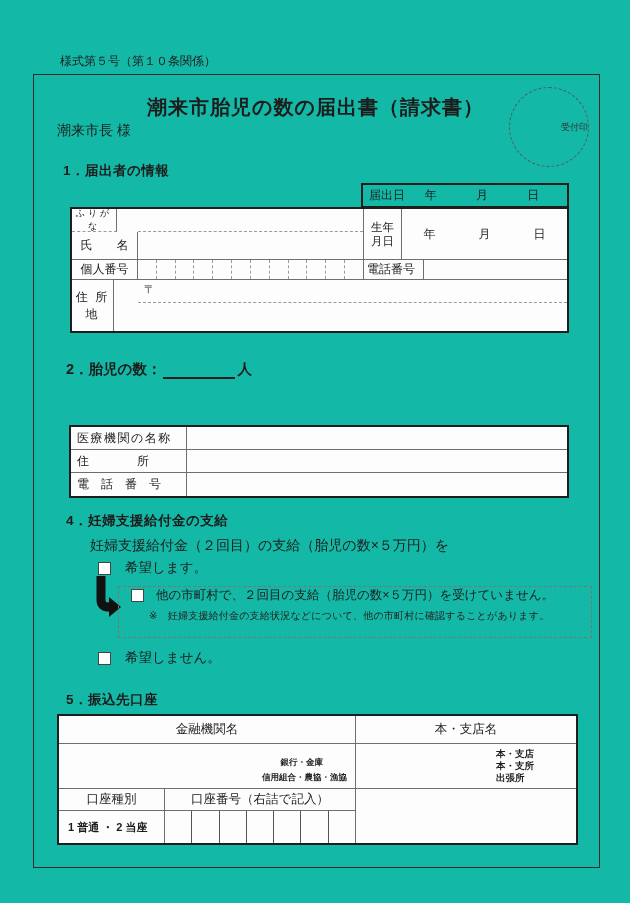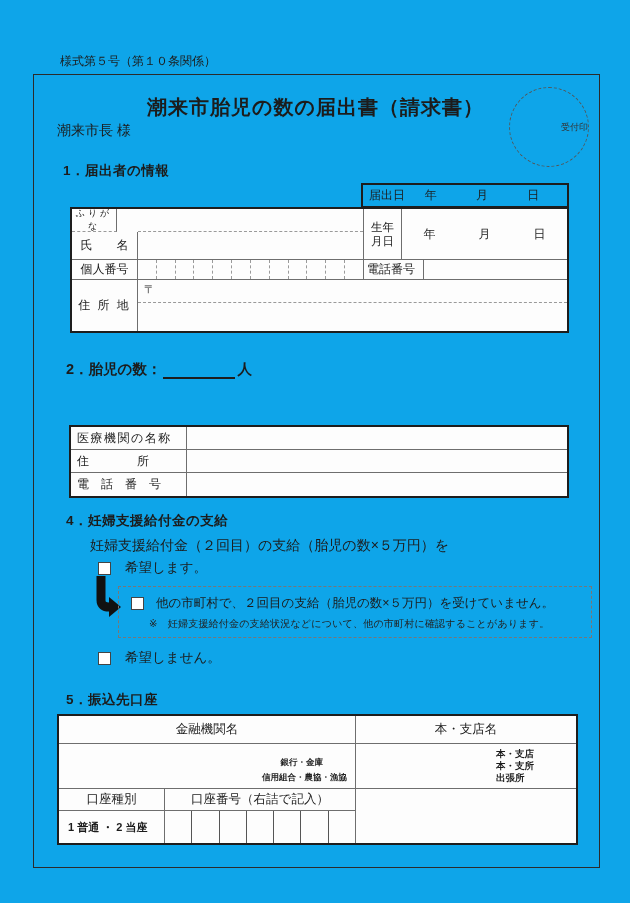--- a/index.html
+++ b/index.html
@@ -1,17 +1,17 @@
 <!DOCTYPE html>
 <html><head>
 <meta charset="utf-8">
 <style>
   html,body{margin:0;padding:0;background:#e9e9e9;}
   .page{
-    position:relative;width:630px;height:903px;background:#0ea5e9;
+    position:relative;width:630px;height:903px;background:#14b8a6;
     font-family:"Liberation Sans","DejaVu Sans",sans-serif;color:#1c1c1c;
     overflow:hidden;margin:0 auto;
   }
   .abs{position:absolute;}
   .serif{font-family:"Liberation Serif","DejaVu Serif",serif;}
   .outer-border{left:33px;top:74px;width:565px;height:792px;border:1.5px solid #2b2b2b;}
   .title{left:33px;top:94px;width:565px;text-align:center;font-size:20px;font-weight:bold;letter-spacing:1px;}
   .addressee{left:57px;top:122px;font-size:14px;}
   .stamp-circle{left:509px;top:87px;width:78px;height:78px;border:1px dashed #555;border-radius:50%;
     display:flex;align-items:center;justify-content:flex-end;font-size:9px;color:#333;}
@@ -77,21 +77,21 @@
     <span class="unit">年</span>
     <span class="unit">月</span>
     <span class="unit">日</span>
   </div>
 
   <div class="abs t" id="t1">
 
     <div class="cell br bb-d center" style="left:0;top:0;width:45px;height:23px;font-size:9px;letter-spacing:3px;">ふりがな</div>
     <div class="cell br bb center" style="left:0;top:23px;width:66px;height:28px;">氏　　名</div>
     <div class="cell br bb center" style="left:0;top:51px;width:66px;height:20px;">個人番号</div>
-    <div class="cell br center" style="left:0;top:71px;width:66px;height:51px;letter-spacing:2px;">住 所 地</div>
+    <div class="cell br center" style="left:0;top:71px;width:42px;height:51px;letter-spacing:2px;">住 所 地</div>
 
     <div class="cell bb-d" style="left:66px;top:0;width:225px;height:23px;"></div>
     <div class="cell bb" style="left:66px;top:23px;width:225px;height:28px;"></div>
 
     <div class="cell br bb center birth-lb" style="left:291px;top:0;width:39px;height:51px;border-left:1px solid #6e6e6e;">
       <span>生年</span>
       <span>月日</span>
     </div>
     <div class="cell bb" style="left:330px;top:0;width:165px;height:51px;">
       <div class="units3">
@@ -148,21 +148,21 @@
     <span class="chk"></span>
     <span>希望します。</span>
   </div>
 
   <svg class="abs" style="left:94px;top:576px;" width="28" height="42" viewBox="0 0 28 42">
     <path d="M7 0 V24 Q7 31 15 31 L16 31" fill="none" stroke="#111" stroke-width="9"></path>
     <polygon points="15,21 15,41 27,31" fill="#111"></polygon>
   </svg>
 
   <div class="abs dash-box">
-    <div class="chkrow" style="margin:8px 0 0 12px;">
+    <div class="chkrow" style="margin:0 0 0 12px;">
       <span class="chk"></span>
       <span>他の市町村で、２回目の支給（胎児の数×５万円）を受けていません。</span>
     </div>
     <div class="note" style="margin:5px 0 0 30px;">※　妊婦支援給付金の支給状況などについて、他の市町村に確認することがあります。</div>
   </div>
 
   <div class="abs chkrow" style="left:98px;top:649px;">
     <span class="chk"></span>
     <span>希望しません。</span>
   </div>

